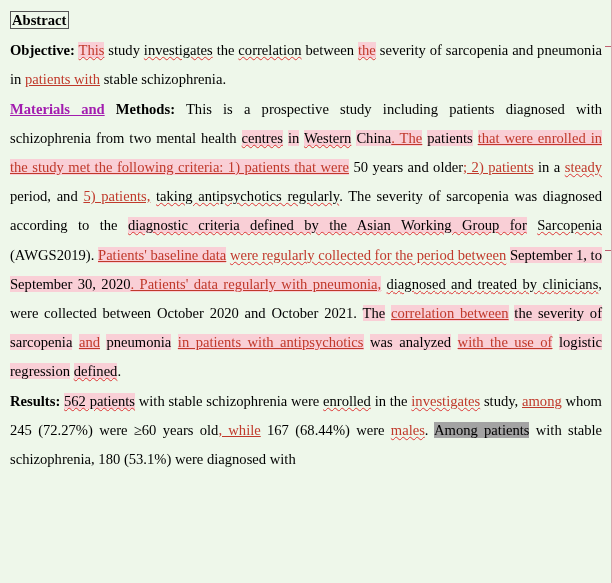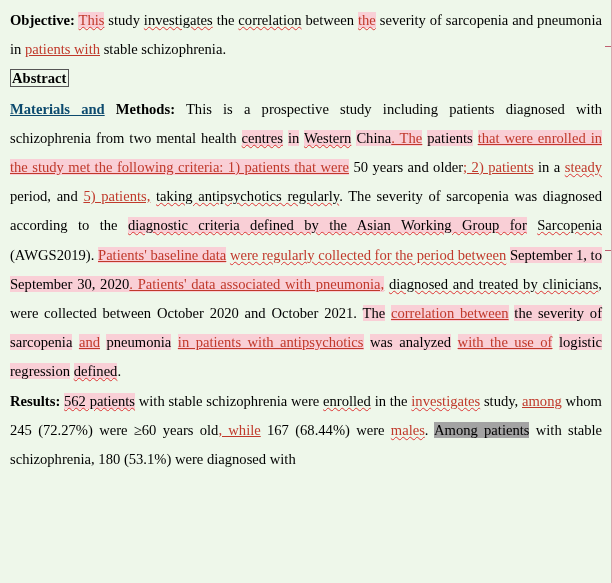--- a/index.html
+++ b/index.html
@@ -43,21 +43,21 @@
   .hl-soft {
     background: #a3a3a3;
   }
   
   .ins {
     color: #c0392b;
     text-decoration: underline;
     text-decoration-color: #c0392b;
   }
   .ins-b {
-    color: #0c4a6e;
+    color: #a21caf;
     text-decoration: underline;
     font-weight: bold;
   }
   
   .sq {
     text-decoration: underline;
     text-decoration-style: wavy;
     text-decoration-color: #d33;
     text-decoration-thickness: 1px;
   }
@@ -86,37 +86,37 @@
 <body>
 
 <div id="doc">
 
   <div class="rule-right"></div>
   <div class="tick" style="top:46px"></div>
   <div class="tick" style="top:250px"></div>
 
   <div class="page-body">
 
+    <p class="para abstract-head">
+      <b class="boxed">Abstract</b>
+    </p>
+
     <p class="para">
       <b>Objective:</b>
       <span class="hl ins sq">This</span>
       <span>study</span>
       <span class="sq">investigates</span>
       <span>the</span>
       <span class="sq">correlation</span>
       <span>between</span>
       <span class="hl ins sq">the</span>
       <span>severity of sarcopenia</span>
       <span>and pneumonia in</span>
       <span class="ins">patients with</span>
       <span>stable schizophrenia.</span>
-    </p>
-
-    <p class="para abstract-head">
-      <b class="boxed">Abstract</b>
     </p>
 
     <p class="para">
       <span class="ins-b">Materials and</span>
       <b>Methods:</b>
       <span>This is a prospective study including patients diagnosed with schizophrenia from two mental health</span>
       <span class="hl sq">centres</span>
       <span class="hl">in</span>
       <span class="hl sq">Western</span>
       <span class="hl">China</span><span class="hl ins">. The</span>
@@ -126,21 +126,21 @@
       <span>in a</span>
       <span class="ins sq">steady</span>
       <span>period</span><span>, and</span>
       <span class="ins">5) patients,</span>
       <span class="sq">taking antipsychotics regularly</span><span>. The severity of sarcopenia was diagnosed according to the</span>
       <span class="hl sq">diagnostic criteria defined by the Asian Working Group for</span>
       <span class="sq">Sarcopenia</span>
       <span>(AWGS2019).</span>
       <span class="hl ins">Patients' baseline data</span>
       <span class="ins sq">were regularly collected for the period between</span>
-      <span class="hl">September 1</span><span class="hl">, to September 30, 2020</span><span class="hl ins">. Patients' data associated with pneumonia,</span>
+      <span class="hl">September 1</span><span class="hl">, to September 30, 2020</span><span class="hl ins">. Patients' data regularly with pneumonia,</span>
       <span class="sq">diagnosed and treated by clinicians</span><span>, were collected between October 2020 and October 2021.</span>
       <span class="hl">The</span>
       <span class="hl ins">correlation between</span>
       <span class="hl">the severity of sarcopenia</span>
       <span class="hl ins">and</span>
       <span class="hl">pneumonia</span>
       <span class="hl ins">in patients with antipsychotics</span>
       <span class="hl">was analyzed</span>
       <span class="hl ins">with the use of</span>
       <span class="hl">logistic regression</span>

